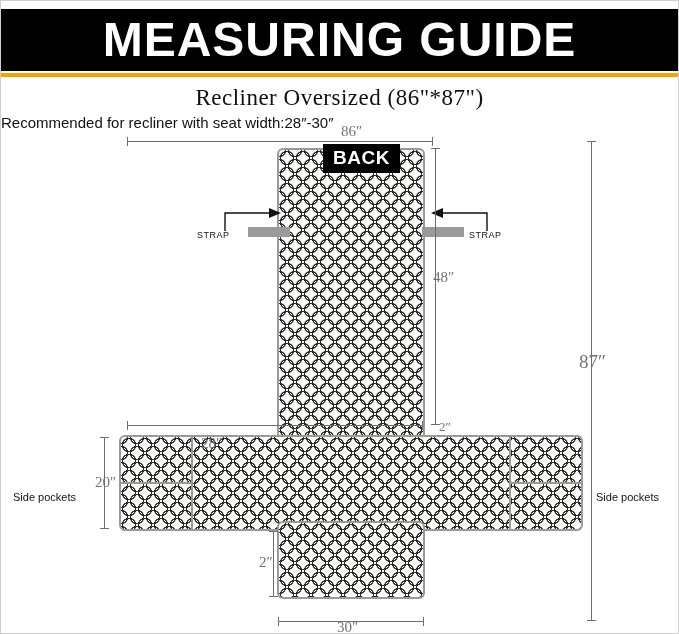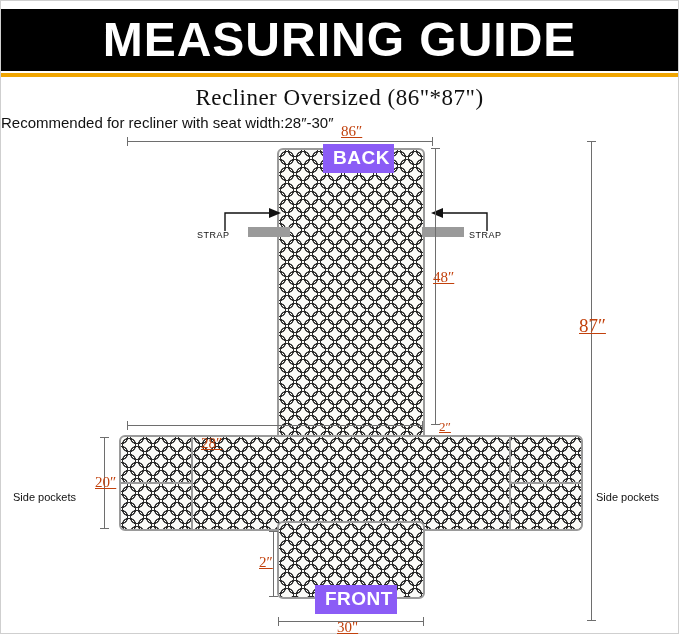--- a/index.html
+++ b/index.html
@@ -71,46 +71,45 @@
   #backrest{ left:276px; top:147px; width:148px; height:300px; }
   #seatbar { left:118px; top:434px; width:464px; height:96px; }
   #frontflap{ left:276px; top:520px; width:148px; height:78px; }
   
   .pocket-line{
     position:absolute;background:#9a9a9a;
   }
   
   .tag{
     position:absolute;
-    background:#8b5cf6;color:#fff;
+    background:#000000;color:#fff;
     font-weight:bold;
     font-size:19px;
-    padding:3px 4px 4px 10px;
+    padding:3px 10px 4px 10px;
     letter-spacing:0.5px;
     font-family:"Liberation Sans", sans-serif;
   }
   #back-tag{ left:322px; top:143px; }
   #front-tag{ left:314px; top:584px; }
   
   .strap{
     position:absolute;background:#9a9a9a;height:10px;
   }
   #strap-l{ left:247px; top:226px; width:42px; }
   #strap-r{ left:421px; top:226px; width:42px; }
   .strap-label{
     position:absolute;font-size:9px;color:#111;letter-spacing:0.5px;
   }
   #strap-l-label{ left:196px; top:229px; }
   #strap-r-label{ left:468px; top:229px; }
   
   .dim{
     position:absolute;
-    font-size:15px;color:#c2410c;
+    font-size:15px;color:#737373;
     font-family:"Liberation Serif", serif;
-    text-decoration:underline;
   }
   .dim.small{ font-size:13px; }
   .dim.big{ font-size:19px; }
   
   .gl{ position:absolute;background:#6e6e6e; }
   .gl.h{ height:1px; }
   .gl.v{ width:1px; }
   .tick{ position:absolute;background:#6e6e6e;width:1px;height:9px; }
   .tick.h{ width:9px;height:1px; }
   .side-pocket-label{
@@ -155,32 +154,31 @@
   <div class="tag" id="back-tag">BACK</div>
 
   <div class="gl v" style="left:434px;top:147px;height:276px;"></div>
   <div class="tick h" style="left:430px;top:147px;"></div>
   <div class="tick h" style="left:430px;top:423px;"></div>
   <div class="dim" style="left:432px;top:268px;">48″</div>
 
   <div class="gl v" style="left:590px;top:140px;height:480px;"></div>
   <div class="tick h" style="left:586px;top:140px;"></div>
   <div class="tick h" style="left:586px;top:619px;"></div>
-  <div class="dim big" style="left:578px;top:314px;">87″</div>
+  <div class="dim big" style="left:578px;top:350px;">87″</div>
 
   <div class="shape patt" id="seatbar"></div>
 
   <div class="pocket-line" style="left:120px;top:481px;width:72px;height:2px;"></div>
   <div class="pocket-line" style="left:190px;top:436px;width:2px;height:92px;"></div>
 
   <div class="pocket-line" style="left:508px;top:481px;width:72px;height:2px;"></div>
   <div class="pocket-line" style="left:508px;top:436px;width:2px;height:92px;"></div>
 
   <div class="shape patt" id="frontflap"></div>
-  <div class="tag" id="front-tag">FRONT</div>
 
   <div class="gl h" style="left:126px;top:424px;width:296px;"></div>
   <div class="tick" style="left:126px;top:420px;"></div>
   <div class="tick" style="left:421px;top:420px;"></div>
   <div class="dim" style="left:200px;top:421px;margin-top:13px;">28″</div>
 
   <div class="dim small" style="left:438px;top:418px;">2″</div>
 
   <div class="gl v" style="left:103px;top:436px;height:92px;"></div>
   <div class="tick h" style="left:99px;top:436px;"></div>

